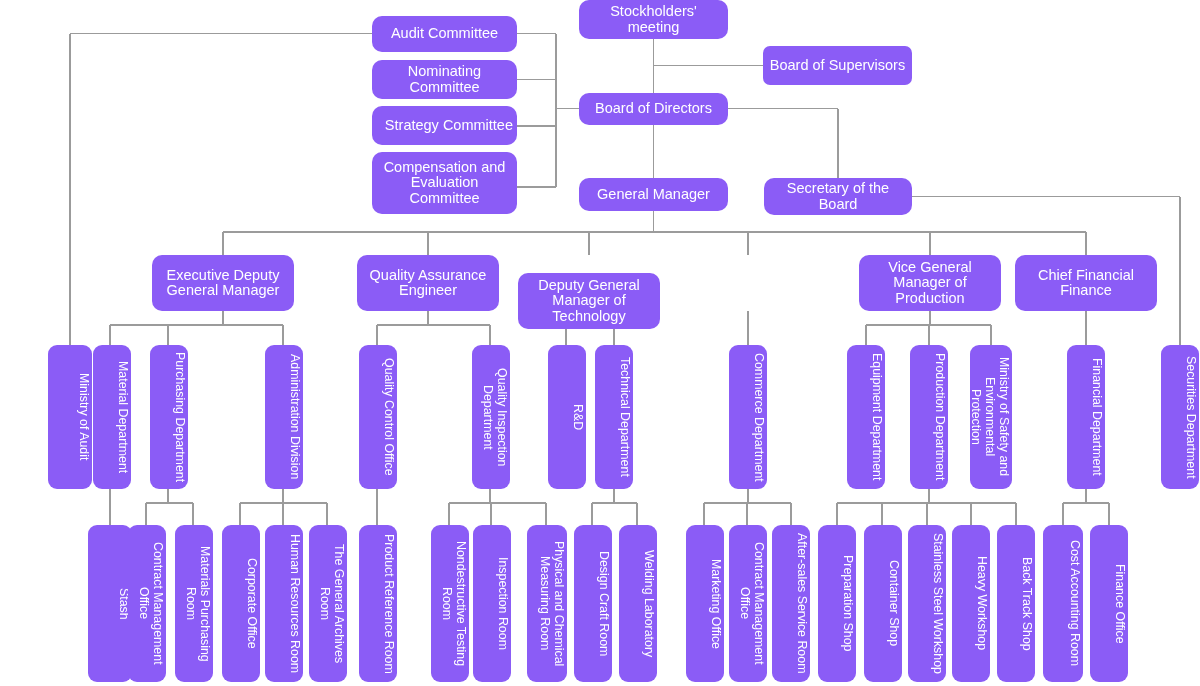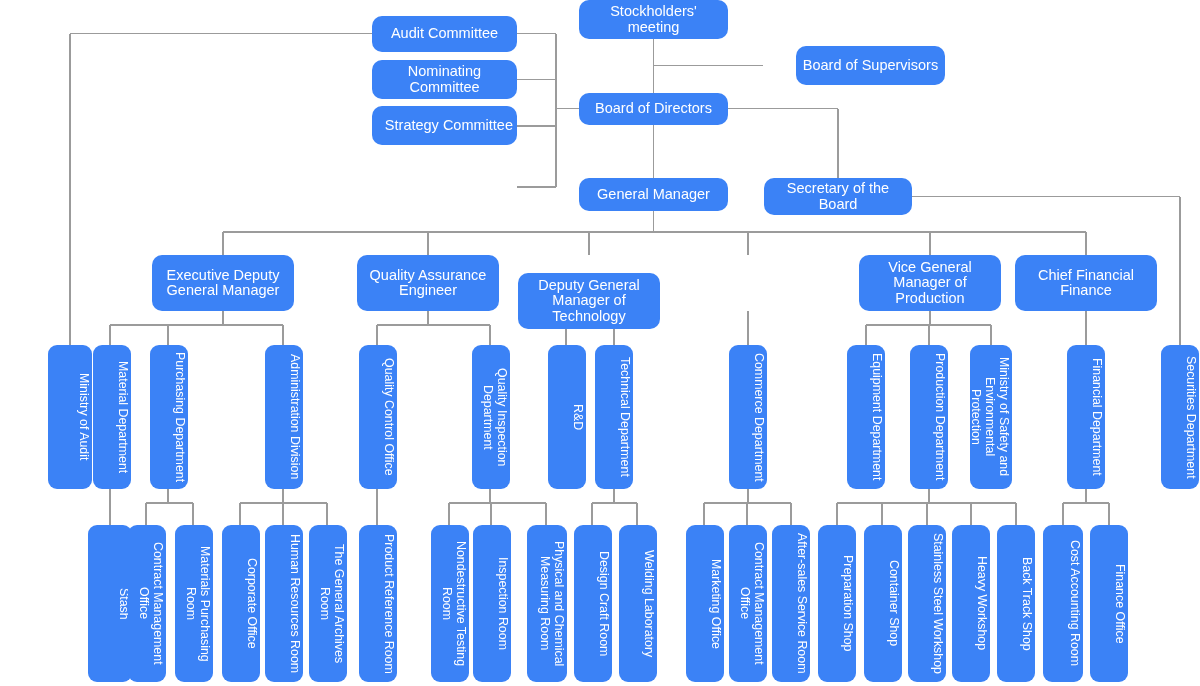--- a/index.html
+++ b/index.html
@@ -16,21 +16,21 @@
   }
   svg.lines{
     position:absolute;
     left:0; top:0;
     width:1200px; height:686px;
     pointer-events:none;
   }
   .node{
     position:absolute;
     box-sizing:border-box;
-    background:#3b82f6;
+    background:#8b5cf6;
     border-radius:10px;
     color:#ffffff;
     display:flex;
     align-items:center;
     justify-content:center;
     text-align:center;
     line-height:1.06;
     padding:2px 4px;
     overflow:hidden;
   }
@@ -157,40 +157,43 @@
       <path d="M 1063 503 L 1109 503"></path>
       <path d="M 1063 503 L 1063 525"></path>
       <path d="M 1109 503 L 1109 525"></path>
     </g>
   </svg>
 
   <div class="node h" style="left:579px; top:0px; width:149px; height:39px;">
     <span class="lbl">Stockholders' meeting</span>
   </div>
 
-  <div class="node h" style="left:796px; top:46px; width:149px; height:39px;">
+  <div class="node h" style="left:763px; top:46px; width:149px; height:39px;border-radius:7px;">
     <span class="lbl">Board of Supervisors</span>
   </div>
 
   <div class="node h" style="left:579px; top:93px; width:149px; height:32px;">
     <span class="lbl">Board of Directors</span>
   </div>
 
   <div class="node h" style="left:372px; top:16px; width:145px; height:36px;">
     <span class="lbl">Audit Committee</span>
   </div>
 
   <div class="node h" style="left:372px; top:60px; width:145px; height:39px;">
     <span class="lbl">Nominating Committee</span>
   </div>
 
   <div class="node h" style="left:372px; top:106px; width:145px; height:39px;text-align:right;">
     <span class="lbl">Strategy Committee</span>
   </div>
 
+  <div class="node h" style="left:372px; top:152px; width:145px; height:62px;">
+    <span class="lbl">Compensation and Evaluation Committee</span>
+  </div>
 
   <div class="node h" style="left:579px; top:178px; width:149px; height:33px;justify-content:center;">
     <span class="lbl">General Manager</span>
   </div>
 
   <div class="node h" style="left:764px; top:178px; width:148px; height:37px;">
     <span class="lbl">Secretary of the Board</span>
   </div>
 
   <div class="node h" style="left:152px; top:255px; width:142px; height:56px;">

